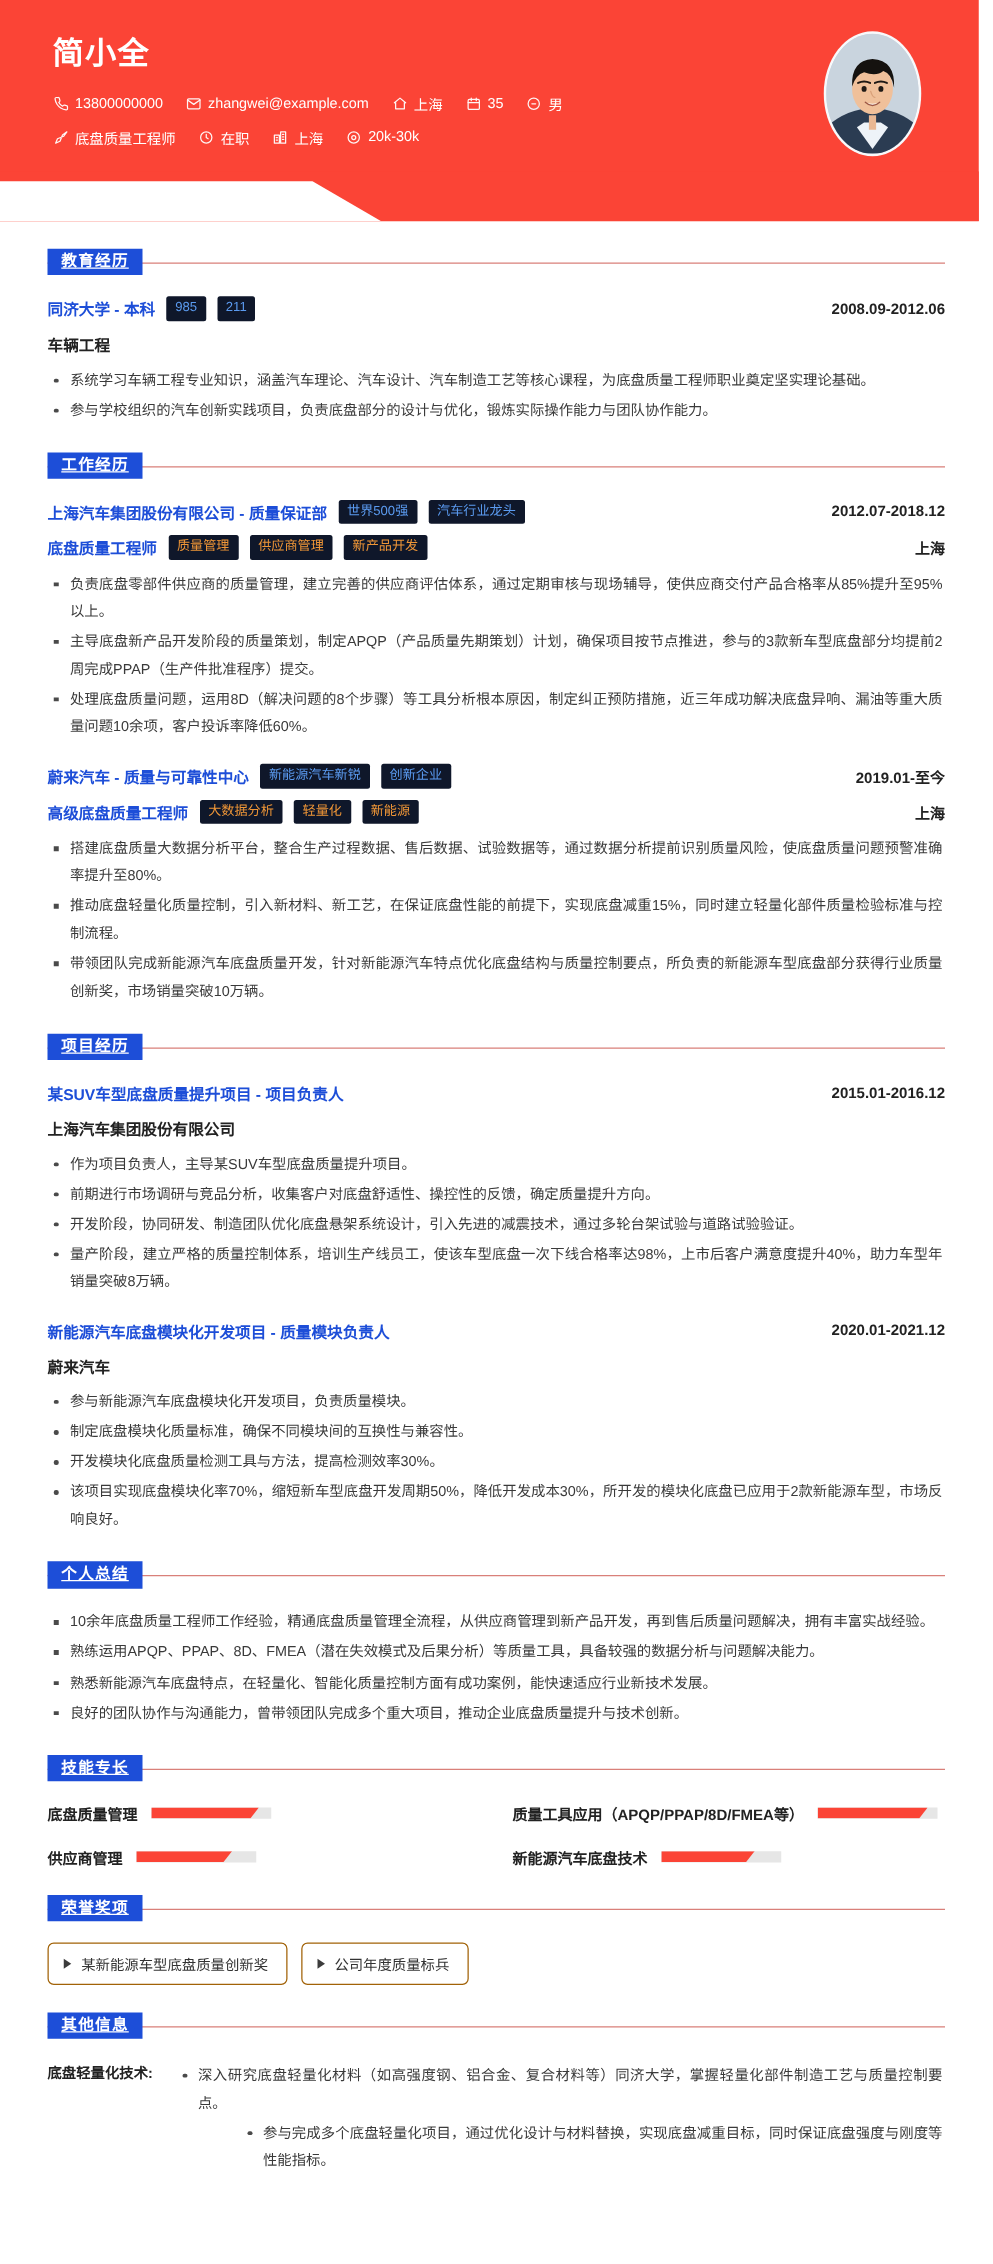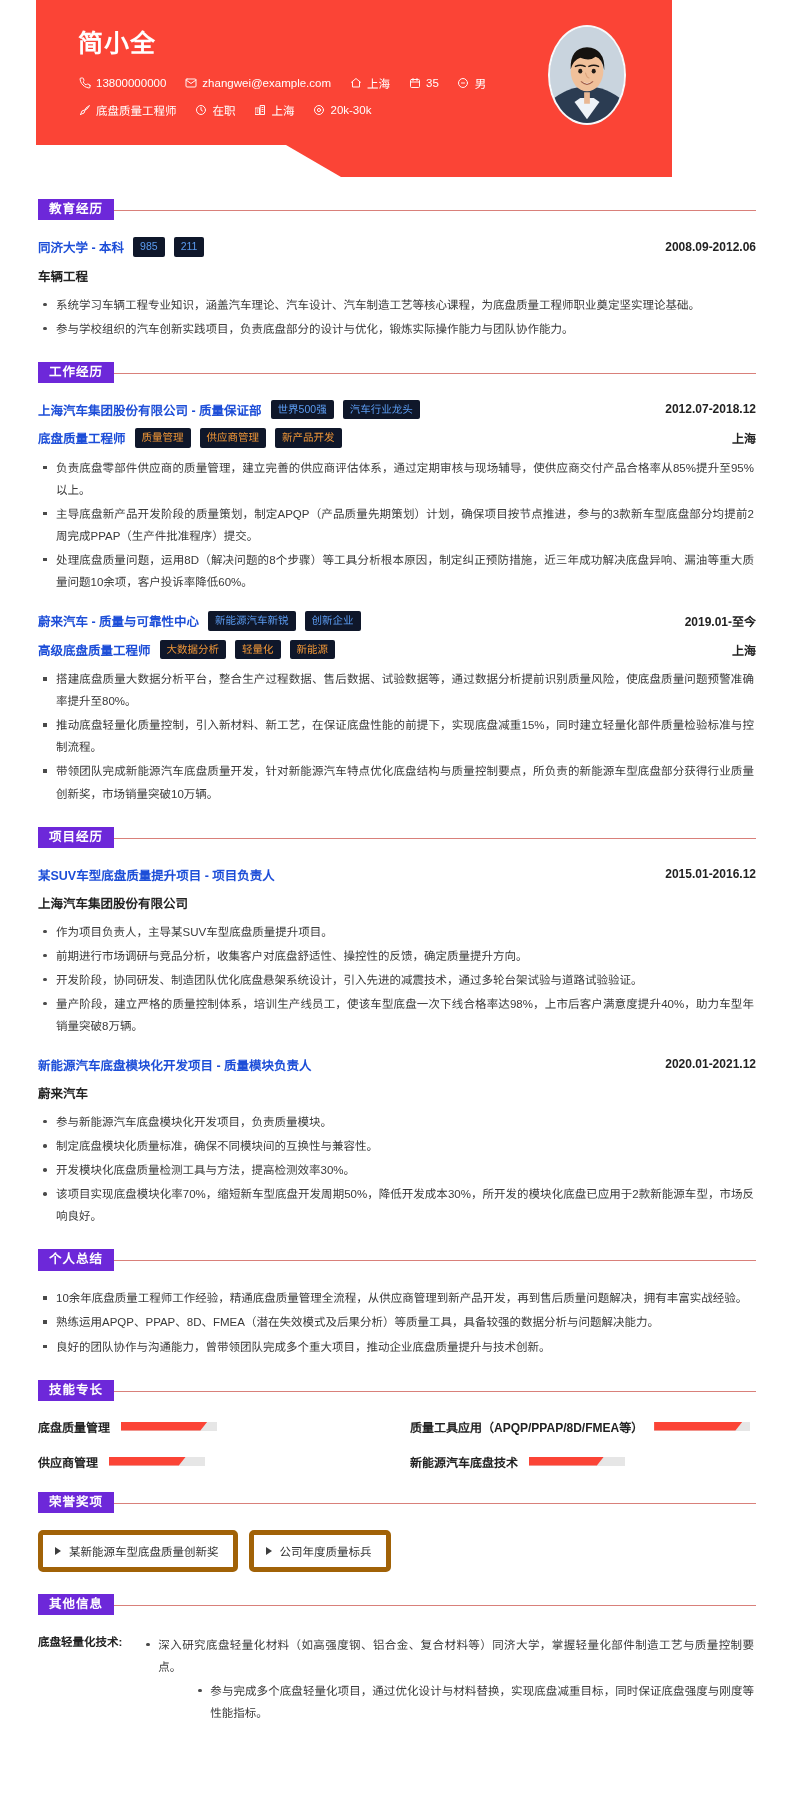--- a/index.html
+++ b/index.html
@@ -9,23 +9,22 @@
     font-family: "Liberation Sans", "DejaVu Sans", sans-serif;
     color: #333333;
   }
   body { width: 794px; min-height: 1811px; position: relative; overflow-x: hidden; }
 
   
   .header {
     position: relative;
     background: #fb4436;
     height: 177px;
-    width: 636px;
+    width: 783px;
     overflow: hidden;
-    margin-left: 36px;
   }
   .header-inner {
     padding: 28px 40px 0 42px;
     position: relative;
     z-index: 3;
   }
   .name {
     color: #ffffff;
     font-size: 25px;
     font-weight: bold;
@@ -86,28 +85,29 @@
 
   .section { margin-top: 22px; }
   .section-head {
     position: relative;
     height: 22px;
     margin-bottom: 16px;
   }
   .section-head .bar {
     position: absolute;
     left: 0; top: 0;
-    background: #6d28d9;
+    background: #1d4ed8;
     color: #ffffff;
     font-size: 12.5px;
     font-weight: bold;
     letter-spacing: 1px;
     padding: 3px 11px 4px 11px;
     line-height: 1.15;
     z-index: 2;
+    text-decoration: underline;
   }
   .section-head .rule {
     position: absolute;
     left: 0; right: 0; top: 11px;
     height: 1px;
     background: #d9807a;
     z-index: 1;
   }
 
   .entry { margin-bottom: 18px; }
@@ -206,21 +206,21 @@
     left: 0; top: 0; bottom: 0;
     background: #fb4436;
     clip-path: polygon(0 0, 100% 0, calc(100% - 7px) 100%, 0 100%);
   }
 
   
   .honor-list { display: flex; flex-wrap: wrap; gap: 11px; }
   .honor-chip {
     display: inline-flex;
     align-items: center;
-    border: 5px solid #a16207;
+    border: 1px solid #a16207;
     border-radius: 5px;
     padding: 8px 14px 8px 12px;
     font-size: 11.5px;
     color: #333333;
     background: #ffffff;
   }
   .honor-chip .tri {
     width: 0; height: 0;
     border-left: 6px solid #3c3c3c;
     border-top: 4px solid transparent;
@@ -491,20 +491,21 @@
   </div>
 
   <div class="section">
     <div class="section-head">
       <div class="rule"></div>
       <div class="bar">个人总结</div>
     </div>
     <ul class="bullets square">
       <li>10余年底盘质量工程师工作经验，精通底盘质量管理全流程，从供应商管理到新产品开发，再到售后质量问题解决，拥有丰富实战经验。</li>
       <li>熟练运用APQP、PPAP、8D、FMEA（潜在失效模式及后果分析）等质量工具，具备较强的数据分析与问题解决能力。</li>
+      <li>熟悉新能源汽车底盘特点，在轻量化、智能化质量控制方面有成功案例，能快速适应行业新技术发展。</li>
       <li>良好的团队协作与沟通能力，曾带领团队完成多个重大项目，推动企业底盘质量提升与技术创新。</li>
     </ul>
   </div>
 
   <div class="section">
     <div class="section-head">
       <div class="rule"></div>
       <div class="bar">技能专长</div>
     </div>
     <div class="skills-grid">

